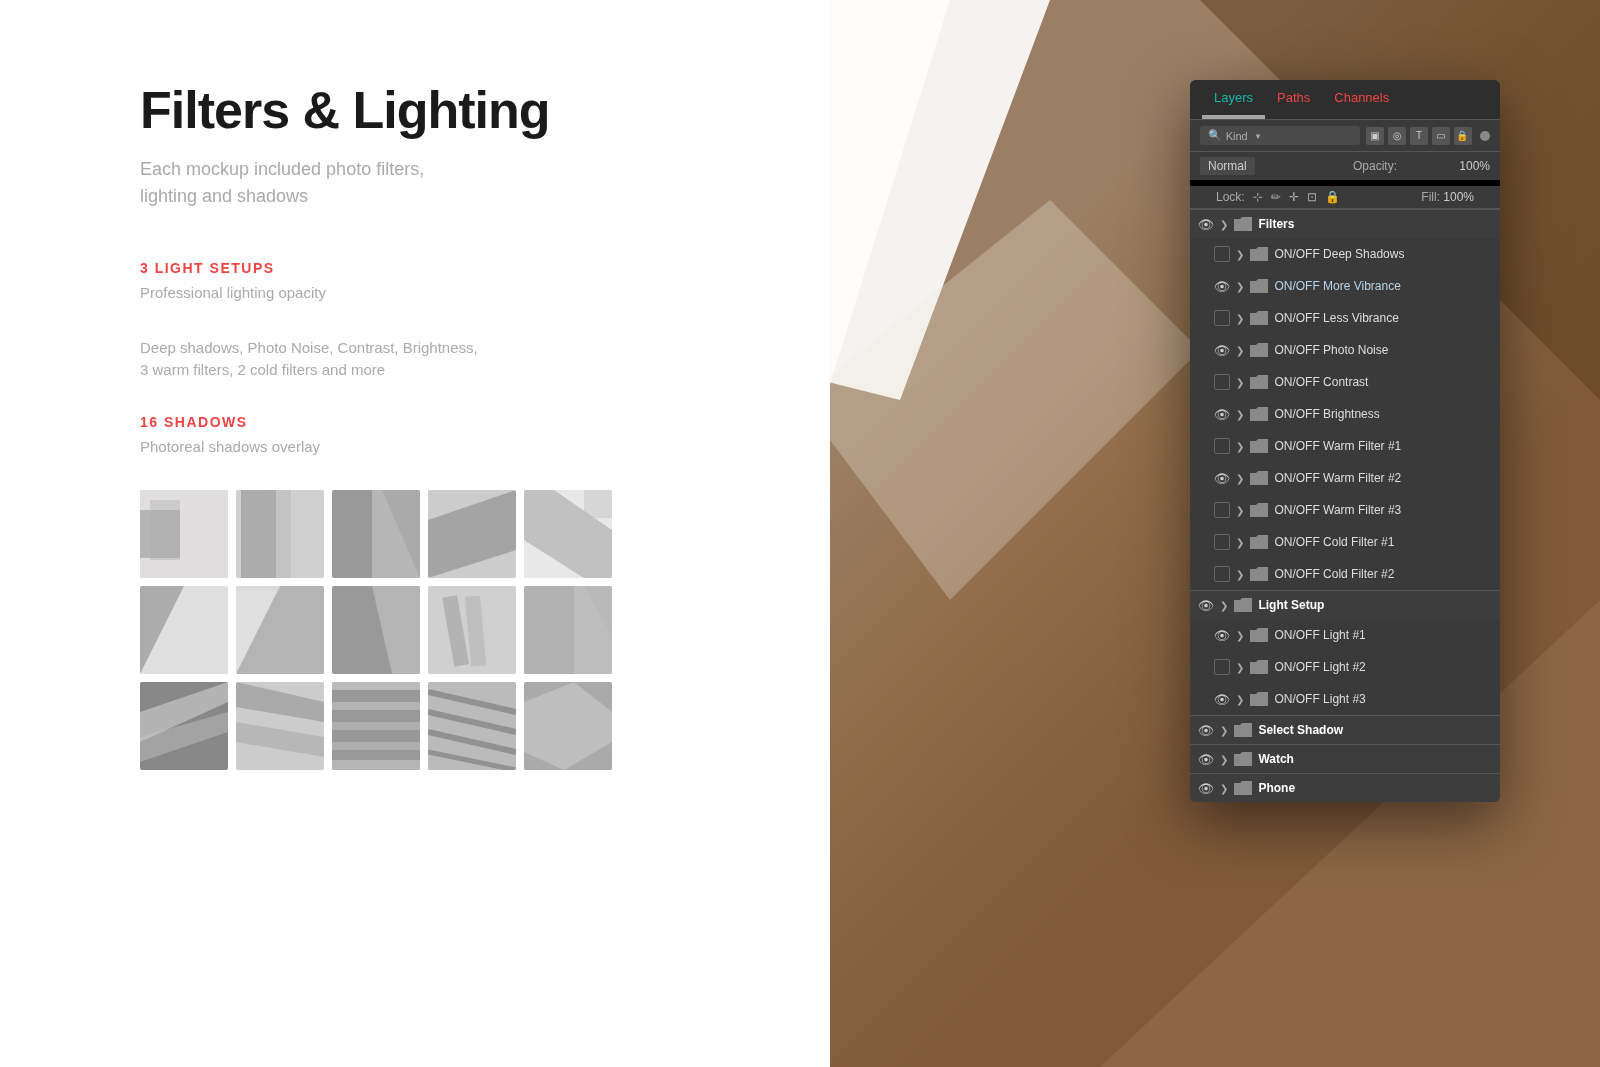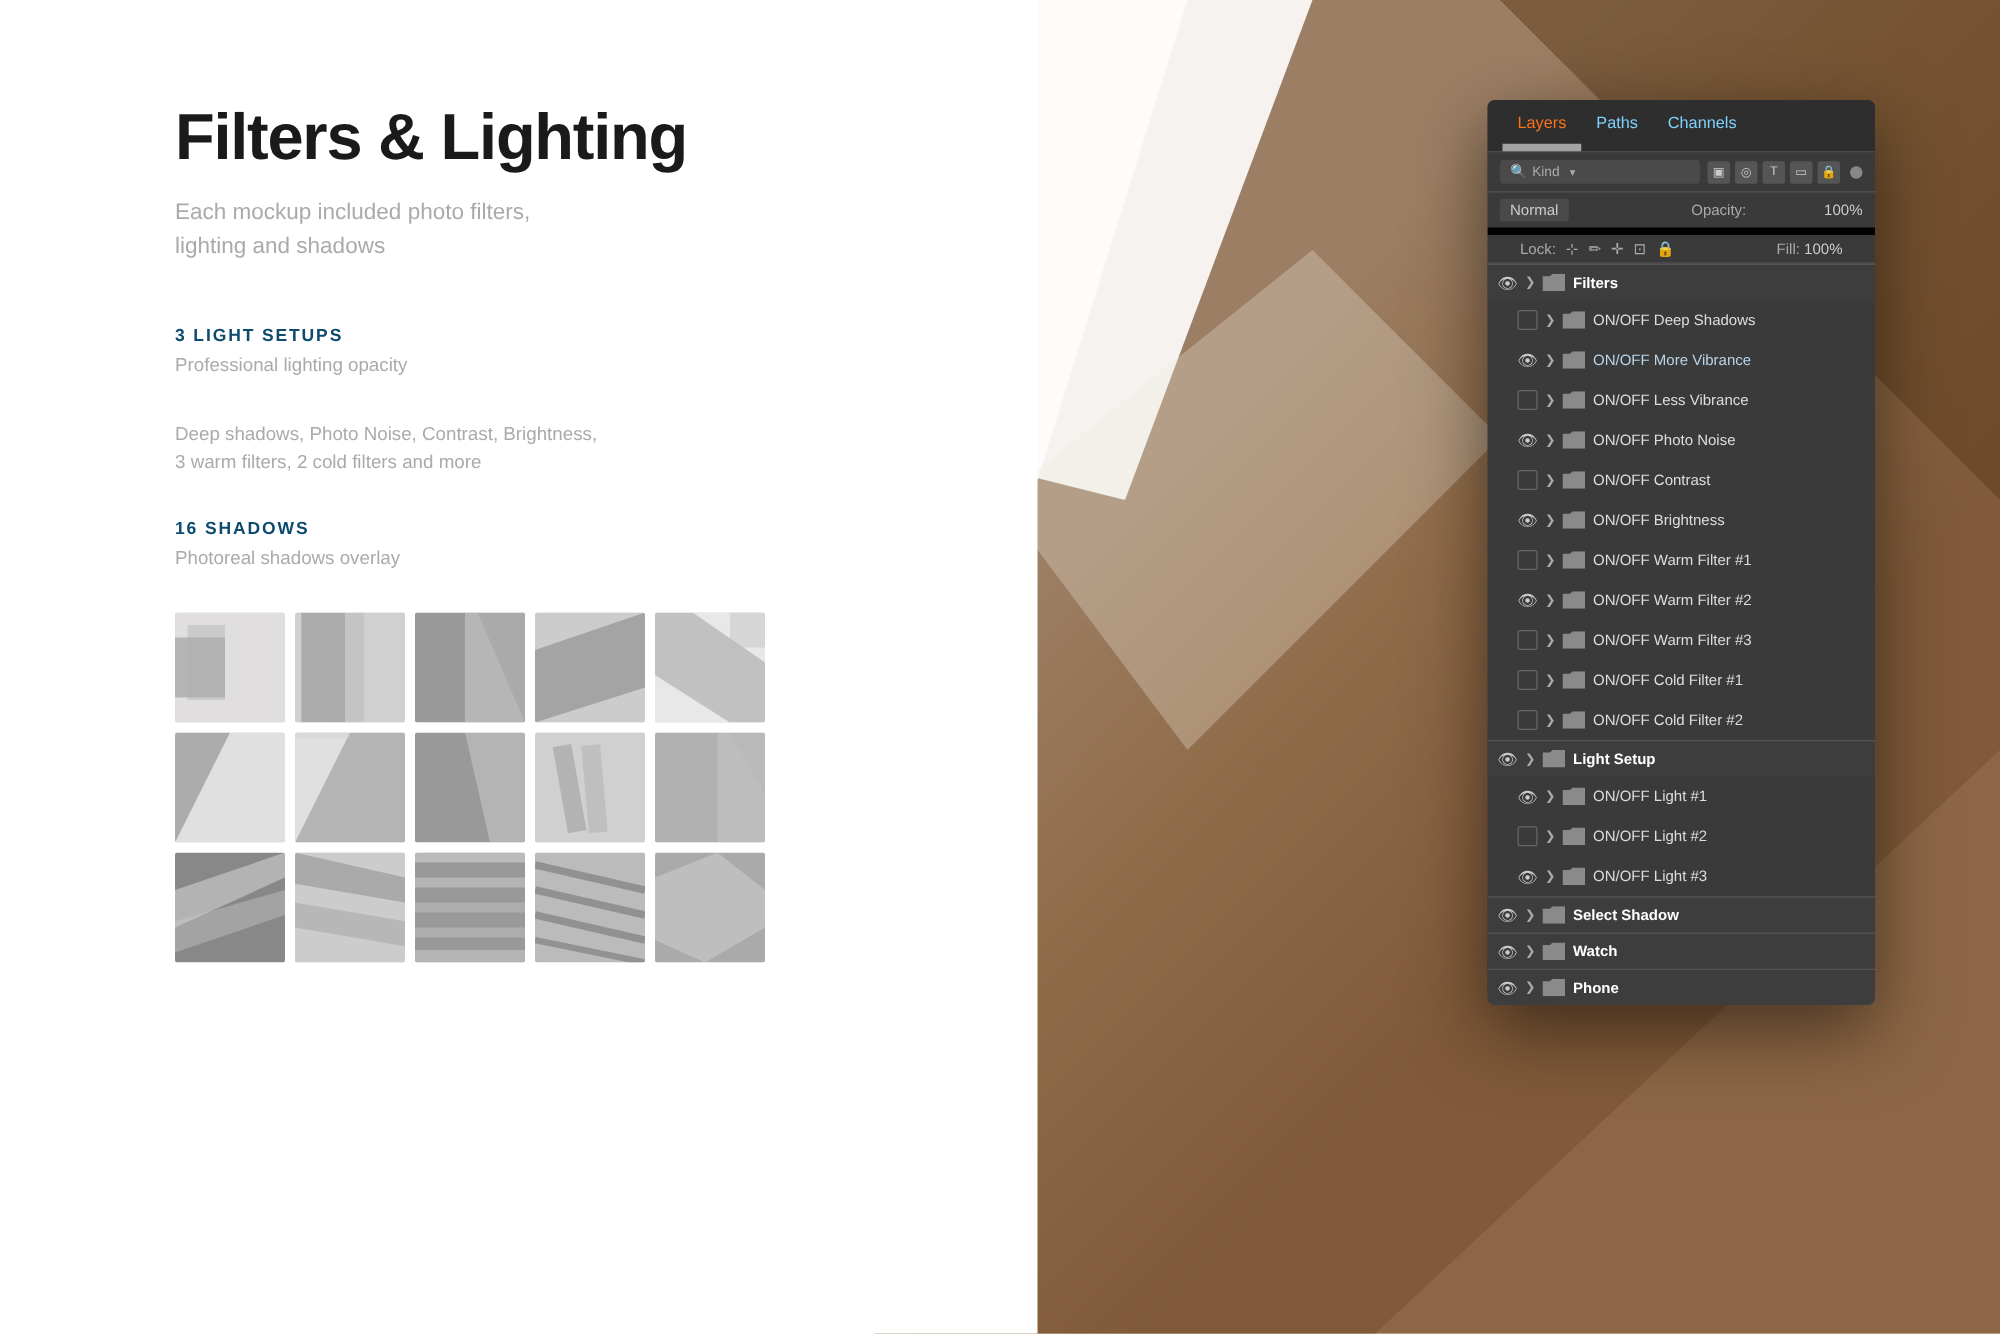--- a/index.html
+++ b/index.html
@@ -50,21 +50,21 @@
       margin-bottom: 50px;
     }
 
     .feature-section {
       margin-bottom: 32px;
     }
 
     .feature-title {
       font-size: 14px;
       font-weight: 800;
-      color: #0c4a6e;
+      color: #ef4444;
       letter-spacing: 1.5px;
       text-transform: uppercase;
       margin-bottom: 6px;
     }
 
     .feature-desc {
       font-size: 15px;
       color: #aaaaaa;
       line-height: 1.5;
     }
@@ -116,28 +116,28 @@
     .ps-tabs {
       display: flex;
       background: #2e2e2e;
       border-bottom: 1px solid #555;
       padding: 0 12px;
     }
 
     .ps-tab {
       padding: 10px 12px;
       font-size: 13px;
-      color: #7dd3fc;
+      color: #ef4444;
       cursor: pointer;
       border-bottom: 2px solid transparent;
     }
 
     .ps-tab.active {
-      color: #f97316;
-      border-bottom: 6px solid #a3a3a3;
+      color: #14b8a6;
+      border-bottom: 4px solid #a3a3a3;
     }
 
     
     .ps-filter-bar {
       display: flex;
       align-items: center;
       padding: 6px 10px;
       background: #3a3a3a;
       border-bottom: 1px solid #555;
       gap: 6px;

